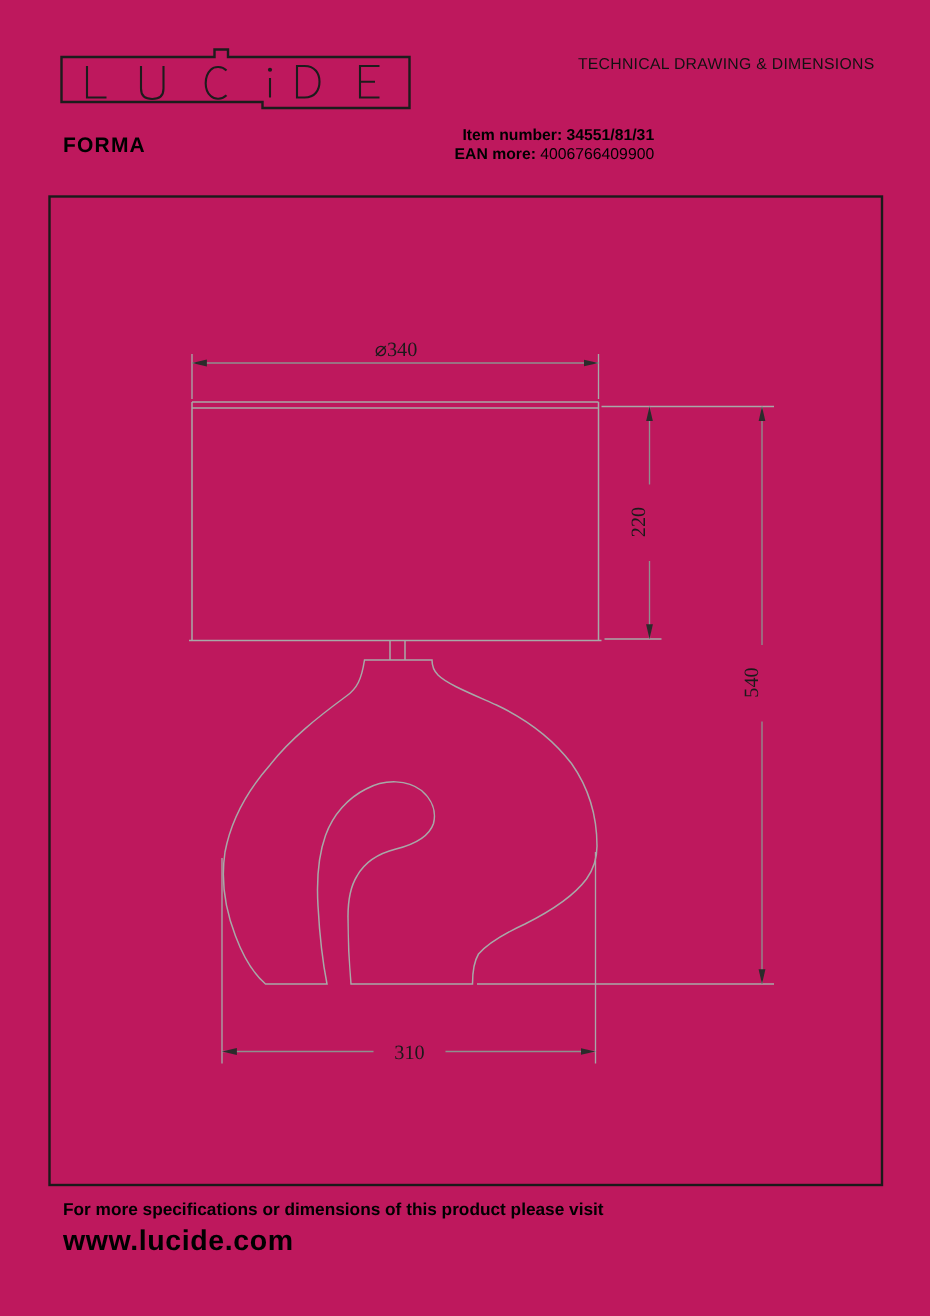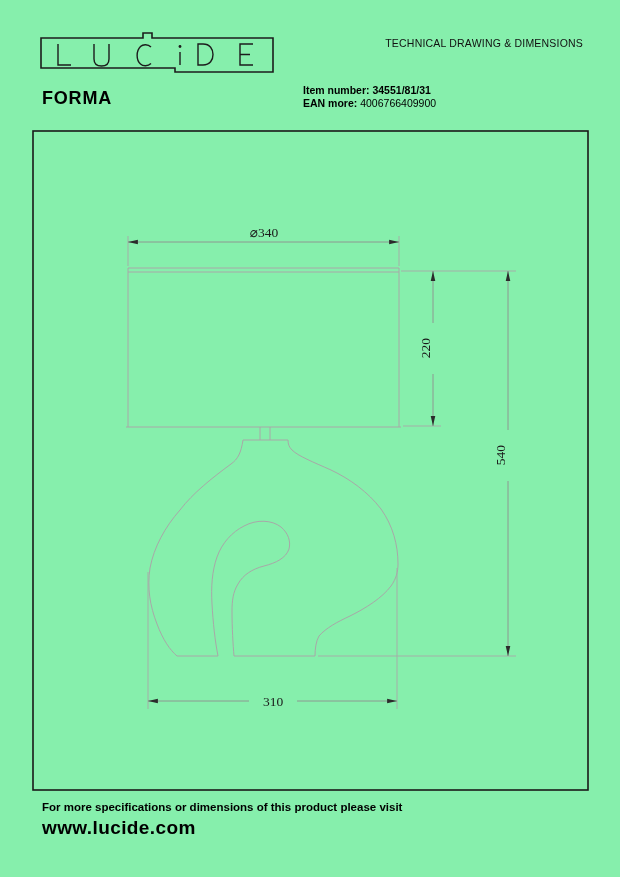--- a/index.html
+++ b/index.html
@@ -4,29 +4,29 @@
 <style>
   :root{
     --color-frame:#1a1a1a;
     --color-lamp-line:#a8a8a8;
     --color-dim-line:#8f8f8f;
     --color-arrow:#2b2b2b;
     --color-text:#000000;
   }
   html,body{margin:0;padding:0;background:#ffffff;}
   .page{
-    position:relative;width:620px;height:877px;background:#86efac;overflow:hidden;
+    position:relative;width:620px;height:877px;background:#be185d;overflow:hidden;
     font-family:"Liberation Sans",sans-serif;color:var(--color-text);
   }
   .abs{position:absolute;}
   
   .doc-title{top:37px;right:37px;font-size:10.5px;letter-spacing:0.2px;color:#111;}
-  .product-name{top:88px;left:42px;font-size:18px;font-weight:bold;letter-spacing:0.8px;color:#000;}
+  .product-name{top:88px;left:42px;font-size:14px;font-weight:bold;letter-spacing:0.8px;color:#000;}
   .item-block{top:84px;left:303px;font-size:10.5px;line-height:13px;color:#000;}
-  .item-block .row{white-space:nowrap;}
+  .item-block .row{white-space:nowrap;text-align:right;}
   .bold{font-weight:bold;}
   .logo-svg{top:30px;left:40px;}
   .logo-svg path{stroke:#1c1c1c;fill:none;}
   .logo-box{stroke-width:1.6;}
   .logo-letter{stroke-width:1.4;}
   
   .drawing-svg{top:0;left:0;}
   .frame{fill:none;stroke:var(--color-frame);stroke-width:1.6;}
   .lamp{fill:none;stroke:var(--color-lamp-line);stroke-width:1;}
   .dim{fill:none;stroke:var(--color-dim-line);stroke-width:0.9;}

